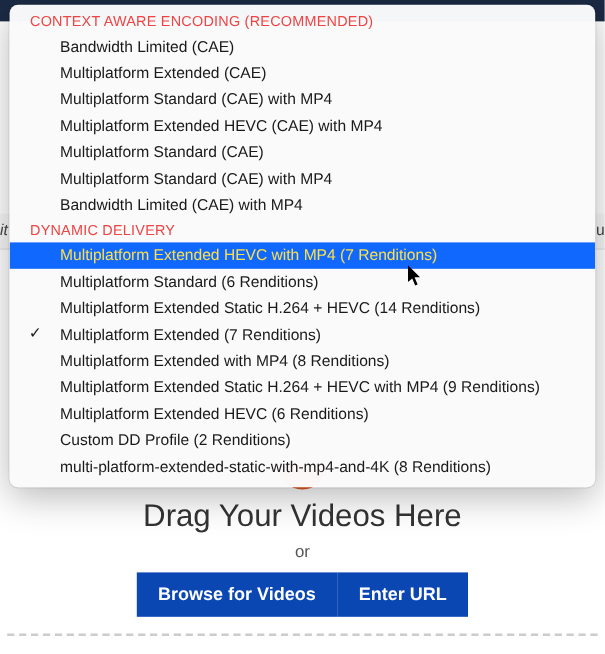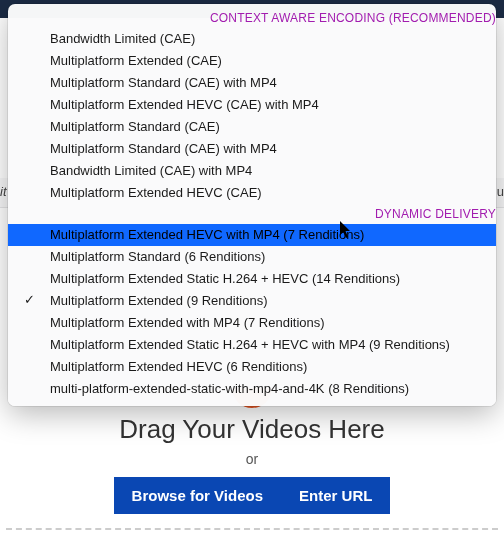--- a/index.html
+++ b/index.html
@@ -94,36 +94,35 @@
     right: 8px;
     background: rgba(250,250,251,0.98);
     border-radius: 7px;
     box-shadow: 0 8px 30px rgba(0,0,0,0.28), 0 0 0 1px rgba(0,0,0,0.08);
     padding: 4px 0 6px;
     font-size: 13px;
     color: #1a1a1a;
     overflow: hidden;
   }
   .menu-header {
-    color: #a21caf;
+    color: #ef4444;
     font-size: 12px;
     padding: 3px 0 3px 17px;
     letter-spacing: 0.2px;
-    text-align: right;
   }
   .menu-item {
     padding: 2px 10px 2px 42px;
     position: relative;
     line-height: 18px;
     white-space: nowrap;
     cursor: default;
   }
   .menu-item.selected {
     background: #1068ff;
-    color: #000000;
+    color: #fde047;
   }
   .menu-item .check {
     position: absolute;
     left: 16px;
     top: 1px;
     font-size: 13px;
   }
   .cursor {
     position: absolute;
     left: 340px;
@@ -161,29 +160,29 @@
 
 <div class="menu" id="menu">
     <div class="menu-header">CONTEXT AWARE ENCODING (RECOMMENDED)</div>
     <div class="menu-item"><span>Bandwidth Limited (CAE)</span></div>
     <div class="menu-item"><span>Multiplatform Extended (CAE)</span></div>
     <div class="menu-item"><span>Multiplatform Standard (CAE) with MP4</span></div>
     <div class="menu-item"><span>Multiplatform Extended HEVC (CAE) with MP4</span></div>
     <div class="menu-item"><span>Multiplatform Standard (CAE)</span></div>
     <div class="menu-item"><span>Multiplatform Standard (CAE) with MP4</span></div>
     <div class="menu-item"><span>Bandwidth Limited (CAE) with MP4</span></div>
-    <div class="menu-item"><span>Multiplatform Extended HEVC (CAE)</span></div>
     <div class="menu-header">DYNAMIC DELIVERY</div>
     <div class="menu-item selected"><span>Multiplatform Extended HEVC with MP4 (7 Renditions)</span></div>
     <div class="menu-item"><span>Multiplatform Standard (6 Renditions)</span></div>
     <div class="menu-item"><span>Multiplatform Extended Static H.264 + HEVC (14 Renditions)</span></div>
-    <div class="menu-item"><span class="check">✓</span><span>Multiplatform Extended (9 Renditions)</span></div>
-    <div class="menu-item"><span>Multiplatform Extended with MP4 (7 Renditions)</span></div>
+    <div class="menu-item"><span class="check">✓</span><span>Multiplatform Extended (7 Renditions)</span></div>
+    <div class="menu-item"><span>Multiplatform Extended with MP4 (8 Renditions)</span></div>
     <div class="menu-item"><span>Multiplatform Extended Static H.264 + HEVC with MP4 (9 Renditions)</span></div>
     <div class="menu-item"><span>Multiplatform Extended HEVC (6 Renditions)</span></div>
+    <div class="menu-item"><span>Custom DD Profile (2 Renditions)</span></div>
     <div class="menu-item"><span>multi-platform-extended-static-with-mp4-and-4K (8 Renditions)</span></div>
   </div>
 
 <div class="cursor">
   <svg width="12" height="18" viewBox="0 0 12 18">
     <path d="M0 0 L0 14 L3.5 11 L6 17 L8 16 L5.5 10 L10 10 Z" fill="#000"></path>
   </svg>
 </div>
 
 </body></html>

